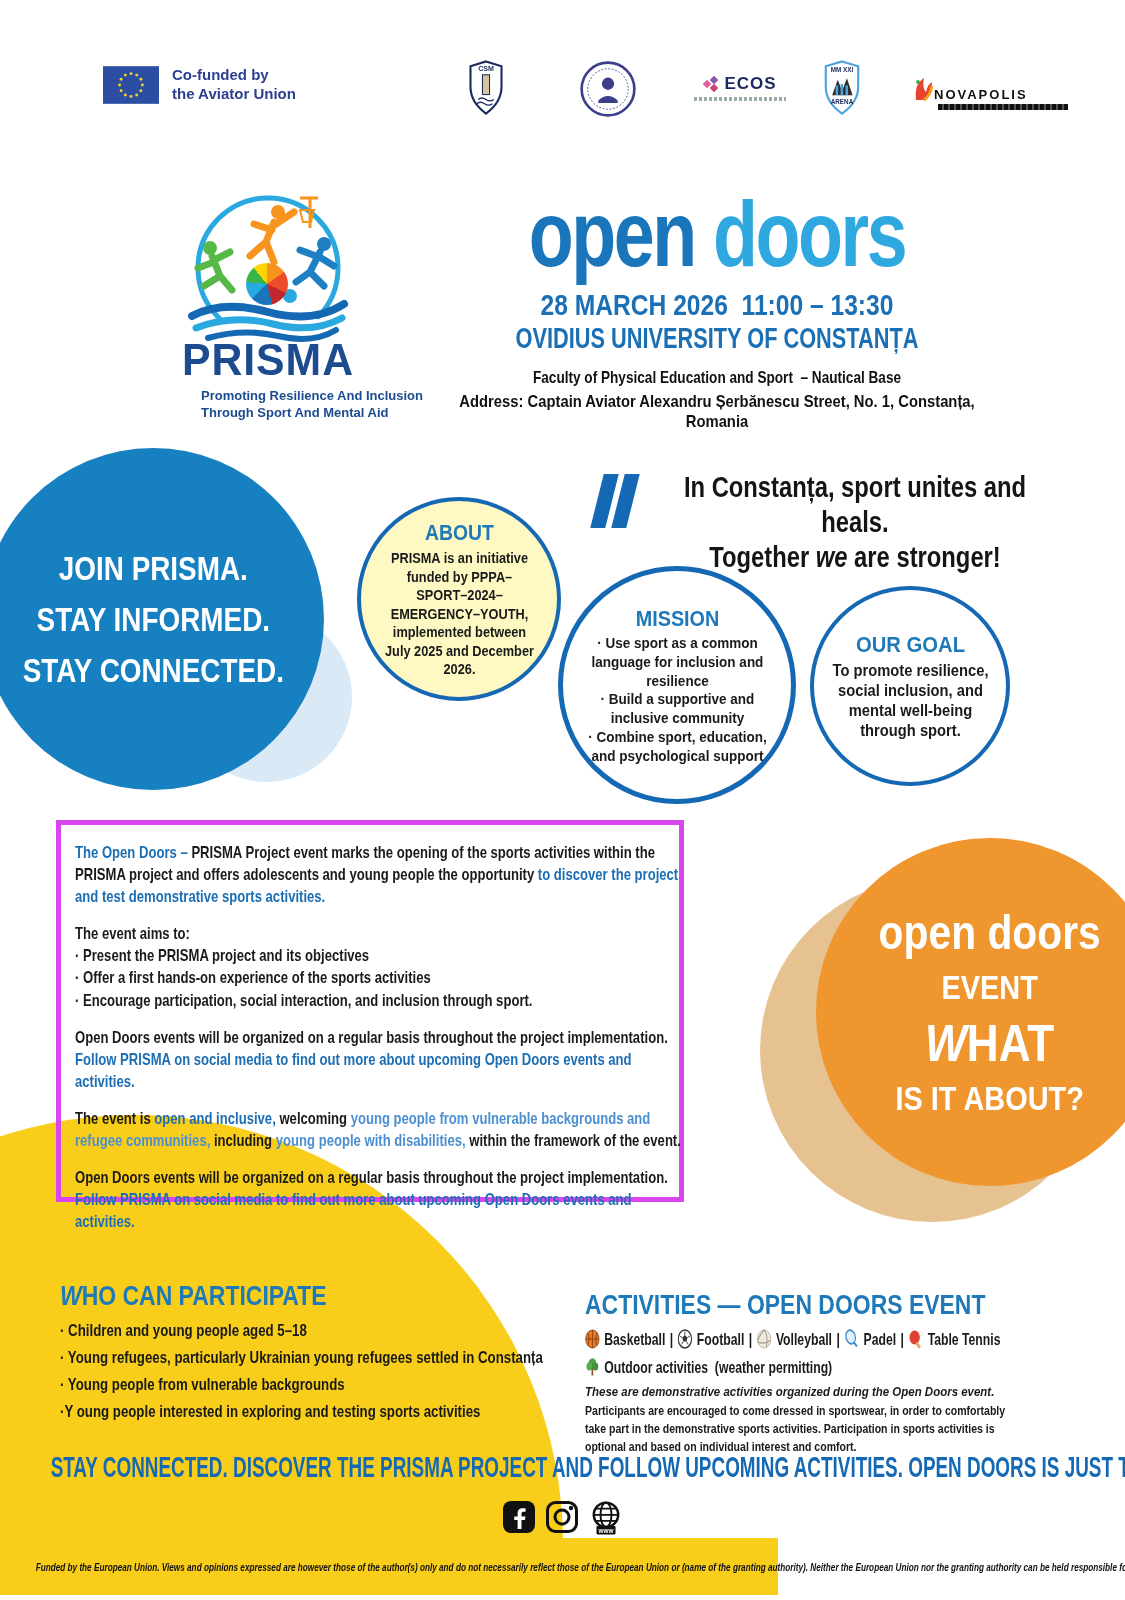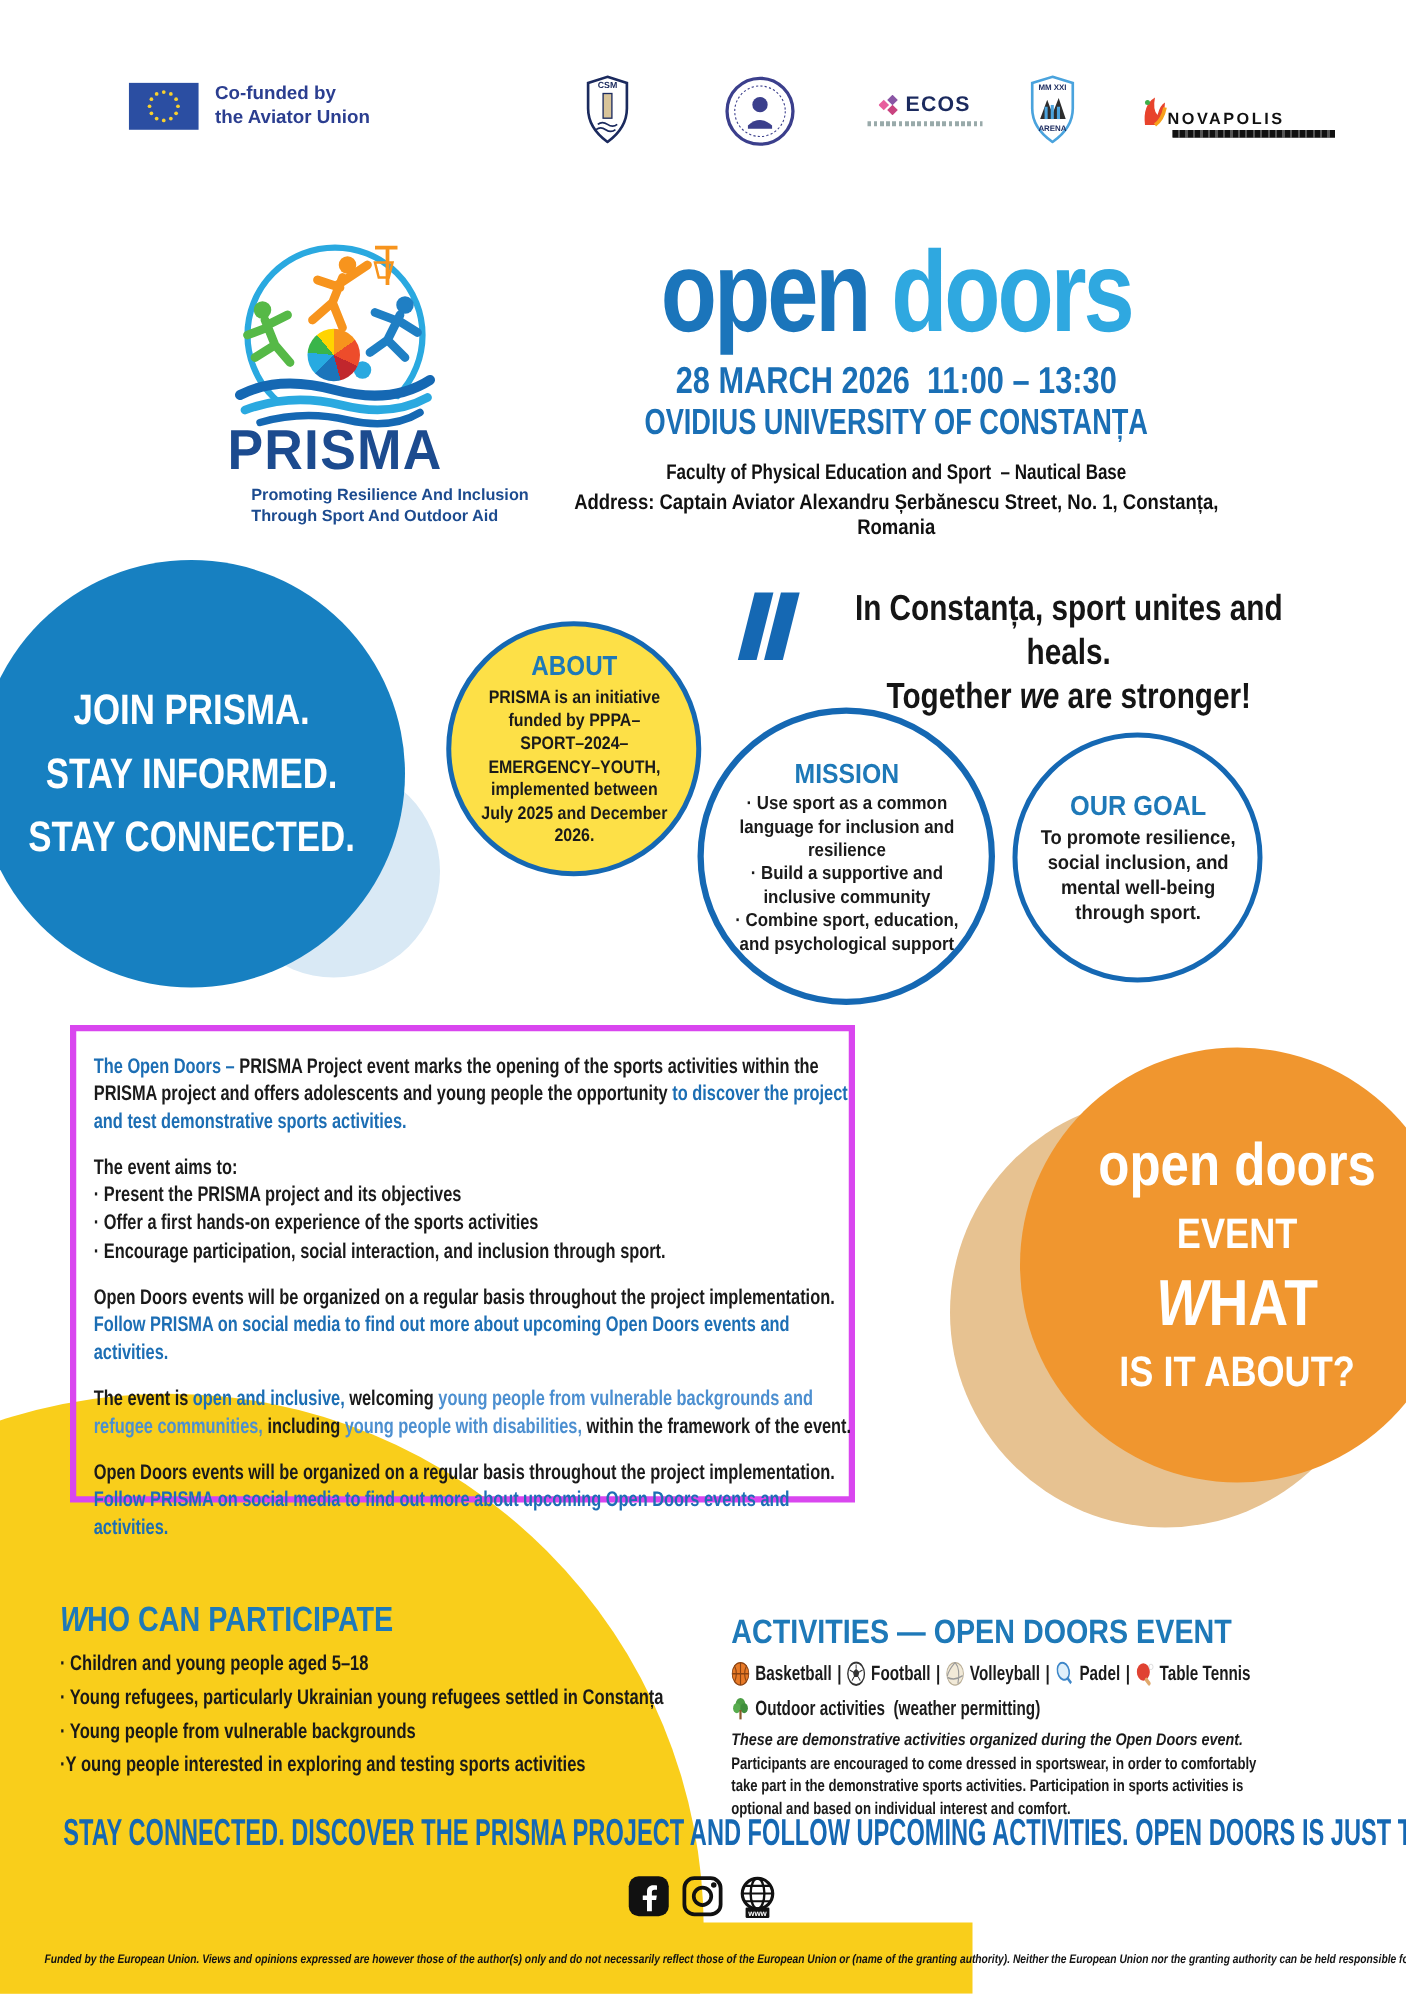--- a/index.html
+++ b/index.html
@@ -47,21 +47,21 @@
   .od-address{left:417px;top:392px;width:600px;text-align:center;font-size:17px;font-weight:700;
               color:#111;transform:scaleX(.87);}
 
   
   .circle-join-shadow{left:182px;top:612px;width:170px;height:170px;border-radius:50%;background:#D9E9F5;z-index:1;}
   .circle-join{left:-18px;top:448px;width:342px;height:342px;border-radius:50%;background:#1780C1;z-index:2;
                display:flex;align-items:center;justify-content:center;}
   .join-text{color:#fff;font-size:34px;font-weight:800;line-height:1.5;text-align:center;transform:scaleX(.82);}
 
   .circle-about{left:357px;top:497px;width:196px;height:196px;border-radius:50%;border:4px solid #1568B3;
-                background:#fde047;z-index:2;display:flex;align-items:center;justify-content:center;text-align:center;}
+                background:#fef9c3;z-index:2;display:flex;align-items:center;justify-content:center;text-align:center;}
   .circle-heading{color:#1E79B8;font-weight:800;font-size:22px;margin-bottom:2px;}
   .about-inner{width:175px;transform:scaleX(.88);font-size:14.5px;font-weight:700;line-height:1.28;}
 
   .quote-bars{left:597px;top:474px;z-index:2;display:flex;gap:6px;}
   .qbar{width:15px;height:54px;background:#1568B3;transform:skewX(-14deg);}
   .quote-text{left:635px;top:470px;width:440px;text-align:center;font-size:29px;font-weight:700;
               line-height:1.2;color:#151515;transform:scaleX(.82);z-index:2;}
   .q-we{font-style:italic;}
 
   .circle-mission{left:558px;top:566px;width:228px;height:228px;border-radius:50%;border:5px solid #1568B3;
@@ -87,21 +87,21 @@
   .what-l1{font-size:48px;font-weight:800;margin-bottom:10px;}
   .what-l2{font-size:34px;font-weight:800;margin-bottom:8px;}
   .what-l3{font-size:52px;font-weight:800;margin-bottom:8px;}
   .what-l4{font-size:34px;font-weight:800;}
 
   
   .yellow-blob{left:-295px;top:1115px;width:858px;height:858px;border-radius:50%;background:#F9CE1B;z-index:1;}
   .yellow-band{left:0;top:1538px;width:778px;height:62px;background:#F9CE1B;z-index:1;}
 
   
-  .participate{left:48px;top:1280px;z-index:4;}
+  .participate{left:60px;top:1280px;z-index:4;}
   .part-heading{font-size:28px;font-weight:800;color:#1E79B8;transform:scaleX(.82);transform-origin:0 0;}
   .part-items{width:670px;transform:scaleX(.78);transform-origin:0 0;font-size:17px;font-weight:700;
               line-height:1.58;color:#191919;margin-top:6px;}
 
   
   .activities{left:585px;top:1290px;z-index:4;}
   .act-heading{font-size:27px;font-weight:800;color:#1E79B8;transform:scaleX(.85);transform-origin:0 0;}
   .act-row{display:flex;align-items:center;gap:6px;font-size:16.5px;font-weight:700;margin-top:8px;
            transform:scaleX(.74);transform-origin:0 0;white-space:pre;}
   .act-note-i{font-size:13.5px;font-weight:700;font-style:italic;margin-top:7px;transform:scaleX(.85);transform-origin:0 0;white-space:nowrap;}
@@ -219,21 +219,21 @@
 
       <path d="M14,126 Q45,110 90,122 T166,114" stroke="#1568B3" stroke-width="8" stroke-linecap="round" fill="none"></path>
       <path d="M18,138 Q55,124 95,134 T164,128" stroke="#2AA9E0" stroke-width="7" stroke-linecap="round" fill="none"></path>
       <path d="M30,148 Q65,138 100,146 T158,140" stroke="#1568B3" stroke-width="6" stroke-linecap="round" fill="none"></path>
     </svg>
   </div>
   <div class="abs prisma-ball"></div>
   <div class="abs prisma-word">PRISMA</div>
   <div class="abs prisma-tagline">
     <div>Promoting Resilience And Inclusion</div>
-    <div>Through Sport And Outdoor Aid</div>
+    <div>Through Sport And Mental Aid</div>
   </div>
 
   <div class="abs od-title"><span class="od-open">open</span><span> </span><span class="od-doors">doors</span></div>
   <div class="abs od-datetime pre">28 MARCH 2026  11:00 – 13:30</div>
   <div class="abs od-venue">OVIDIUS UNIVERSITY OF CONSTANȚA</div>
   <div class="abs od-faculty pre">Faculty of Physical Education and Sport  – Nautical Base</div>
   <div class="abs od-address">Address: Captain Aviator Alexandru Șerbănescu Street, No. 1, Constanța, Romania</div>
 
   <div class="abs circle-join-shadow"></div>
   <div class="abs circle-join">

